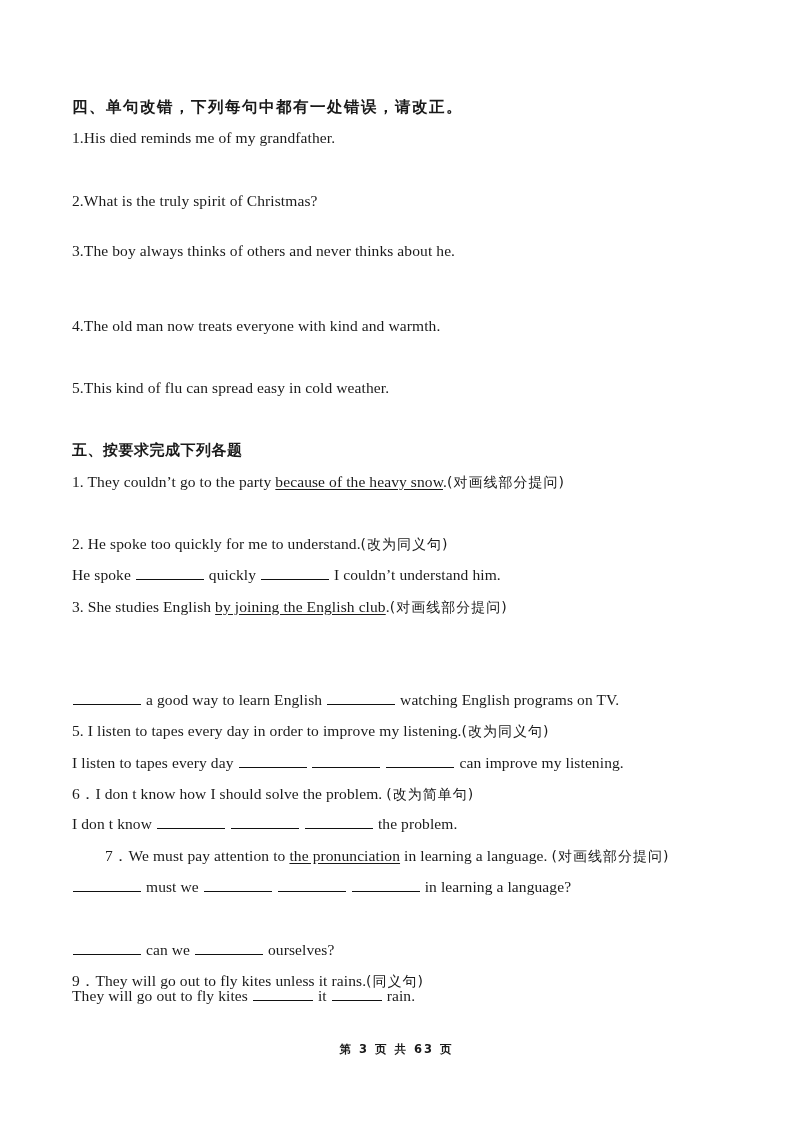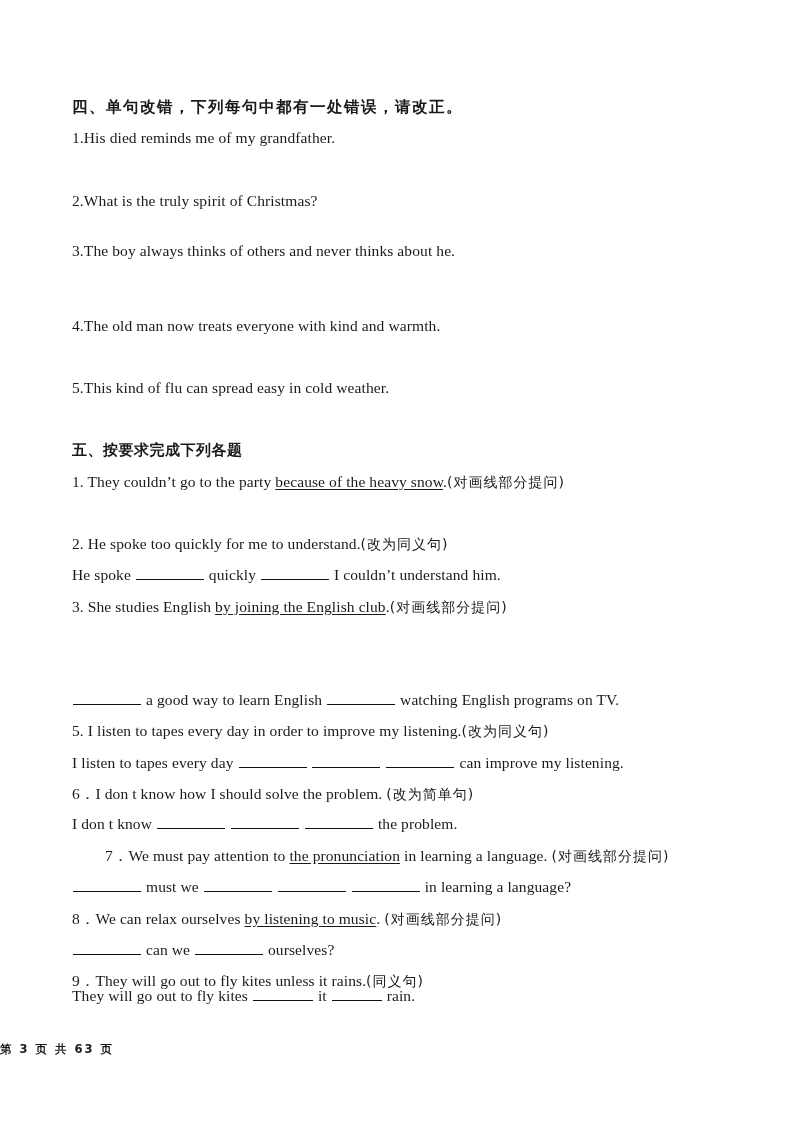--- a/index.html
+++ b/index.html
@@ -8,21 +8,21 @@
   .page { position: absolute; left: 0; top: 0; width: 793px; height: 1122px; }
   .line { position: absolute; left: 72px; font-size: 15.5px; white-space: nowrap; line-height: 20px; letter-spacing: 0.1px; }
   .heading { font-family: "DejaVu Sans", sans-serif; font-weight: bold; font-size: 15.5px; letter-spacing: 1.5px; }
   .heading2 { font-family: "DejaVu Sans", sans-serif; font-weight: bold; font-size: 15px; letter-spacing: 0.5px; }
   .u { text-decoration: underline; text-underline-offset: 2px; }
   .blank { display: inline-block; border-bottom: 1.6px solid #111; height: 14px; vertical-align: baseline; margin: 0 1px; }
   .b8 { width: 68px; }
   .b7 { width: 60px; }
   .b6 { width: 50px; }
   .cn { font-family: "DejaVu Sans", sans-serif; font-size: 14px; letter-spacing: 1px; }
-  .footer { position: absolute; top: 1042px; left: 0; width: 793px; text-align: left;
+  .footer { position: absolute; top: 1042px; left: 0; width: 793px; text-align: center;
             font-family: "DejaVu Sans", sans-serif; font-size: 11.5px; font-weight: bold; letter-spacing: 2px; }
 </style>
 </head>
 <body>
 
 <div class="page">
 
   <div class="line heading" style="top:97px;">四、单句改错，下列每句中都有一处错误，请改正。</div>
   <div class="line" style="top:128px;">1.His died reminds me of my grandfather.</div>
   <div class="line" style="top:191px;">2.What is the truly spirit of Christmas?</div>
@@ -71,23 +71,20 @@
 
   <div class="line" style="top:846px;margin-left:33px;">
     <span>7．We must pay attention to </span><span class="u">the pronunciation</span><span> in learning a language. </span><span class="cn">(对画线部分提问)</span>
   </div>
   <div class="line" style="top:877px;">
     <span class="blank b8"></span><span> must we </span><span class="blank b8"></span>
     <span class="blank b8"></span>
     <span class="blank b8"></span><span> in learning a language?</span>
   </div>
 
-  <div class="line" style="top:909px;">
-    <span>8．We can relax ourselves </span><span class="u">by listening to music</span><span>. </span><span class="cn">(对画线部分提问)</span>
-  </div>
   <div class="line" style="top:940px;">
     <span class="blank b8"></span><span> can we </span><span class="blank b8"></span><span> ourselves?</span>
   </div>
 
   <div class="line" style="top:971px;">
     <span>9．They will go out to fly kites unless it rains.</span><span class="cn">(同义句)</span>
   </div>
   <div class="line" style="top:970px;margin-top:16px;">
     <span>They will go out to fly kites </span><span class="blank b7"></span><span> it </span><span class="blank b6"></span><span> rain.</span>
   </div>

